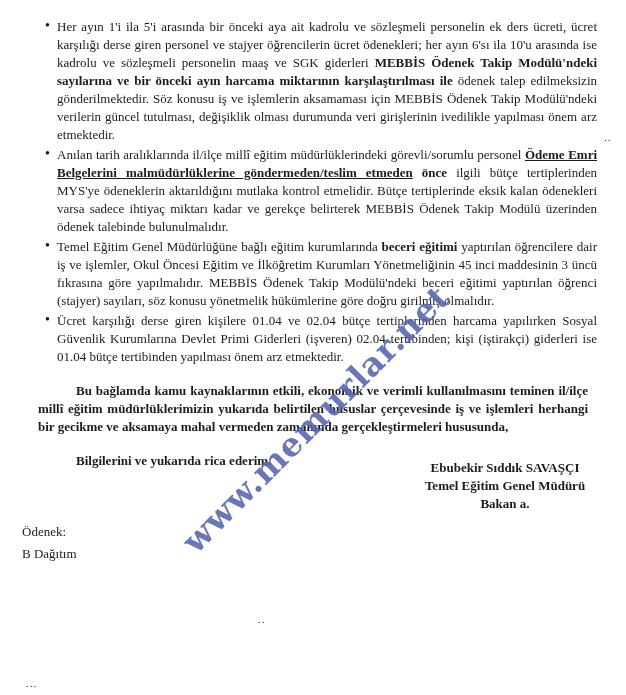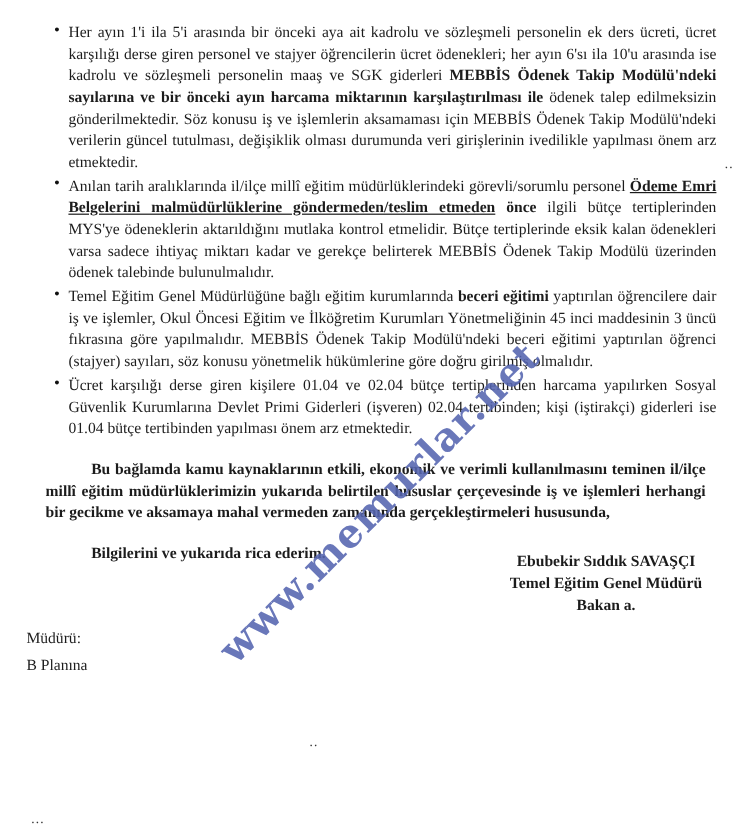--- a/index.html
+++ b/index.html
@@ -119,21 +119,21 @@
     <p class="request">Bilgilerini ve yukarıda rica ederim.</p>
   </div>
 
   <div class="signature">
     <div>Ebubekir Sıddık SAVAŞÇI</div>
     <div>Temel Eğitim Genel Müdürü</div>
     <div>Bakan a.</div>
   </div>
 
   <div class="distribution">
-    <div>Müdürü:</div>
-    <div>B Planına</div>
+    <div>Ödenek:</div>
+    <div>B Dağıtım</div>
   </div>
 
   <span class="dots dots-top-right">..</span>
   <span class="dots dots-middle">..</span>
   <span class="dots dots-bottom-left">...</span>
 
 </div>
 
 </body></html>

